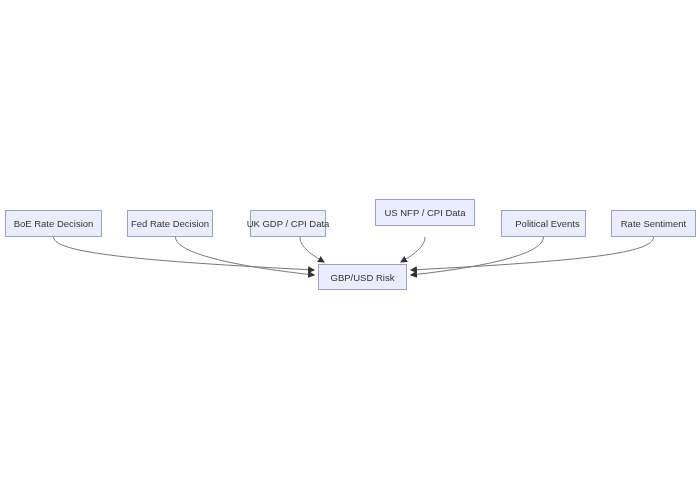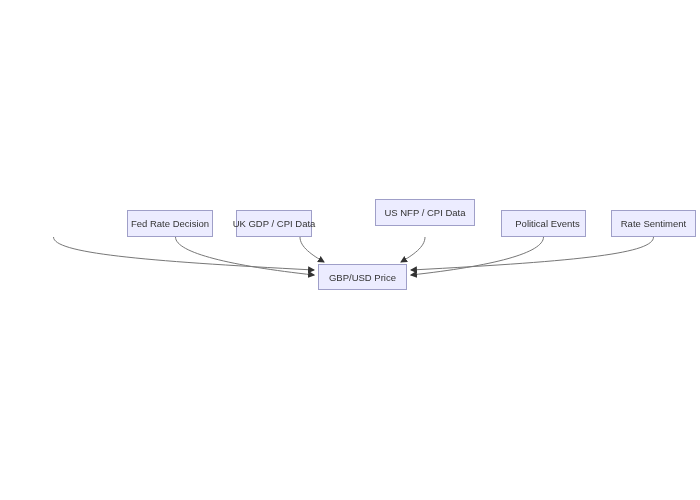--- a/index.html
+++ b/index.html
@@ -42,21 +42,21 @@
     color:var(--text);
     font-size:9.5px;
     display:flex;
     align-items:center;
     justify-content:center;
     text-align:center;
     white-space:nowrap;
   }
   .n-boe{left:5px;  top:210px; width:97px;}
   .n-fed{left:127px;top:210px; width:86px;}
-  .n-ukdata{left:236px;top:210px;width:76px;}
+  .n-ukdata{left:250px;top:210px;width:76px;}
   .n-usdata{left:375px;top:199px;width:100px;}
   .n-political{left:501px;top:210px;width:85px;padding-left:8px;}
   .n-risk{left:611px;top:210px;width:85px;}
   .n-target{left:318px;top:264px;width:89px;height:26px;}
 </style>
 </head>
 <body>
 
 <div class="canvas">
 
@@ -67,32 +67,35 @@
       </marker>
     </defs>
     <path class="edge" d="M53.5,237 C53.5,253 140,261 314,270" marker-end="url(#arrow)"></path>
     <path class="edge" d="M175.5,237 C175.5,253 232,266 314,275" marker-end="url(#arrow)"></path>
     <path class="edge" d="M300,237 C300,247 312,255 324,262" marker-end="url(#arrow)"></path>
     <path class="edge" d="M425,237 C425,247 413,255 401,262" marker-end="url(#arrow)"></path>
     <path class="edge" d="M543.5,237 C543.5,253 493,266 411,275" marker-end="url(#arrow)"></path>
     <path class="edge" d="M653.5,237 C653.5,253 585,261 411,270" marker-end="url(#arrow)"></path>
   </svg>
 
+  <div class="node n-boe">
+    <span>BoE Rate Decision</span>
+  </div>
   <div class="node n-fed">
     <span>Fed Rate Decision</span>
   </div>
   <div class="node n-ukdata">
     <span>UK GDP / CPI Data</span>
   </div>
   <div class="node n-usdata">
     <span>US NFP / CPI Data</span>
   </div>
   <div class="node n-political">
     <span>Political Events</span>
   </div>
   <div class="node n-risk">
     <span>Rate Sentiment</span>
   </div>
   <div class="node n-target">
-    <span>GBP/USD Price</span>
+    <span>GBP/USD Risk</span>
   </div>
 
 </div>
 
 </body></html>

